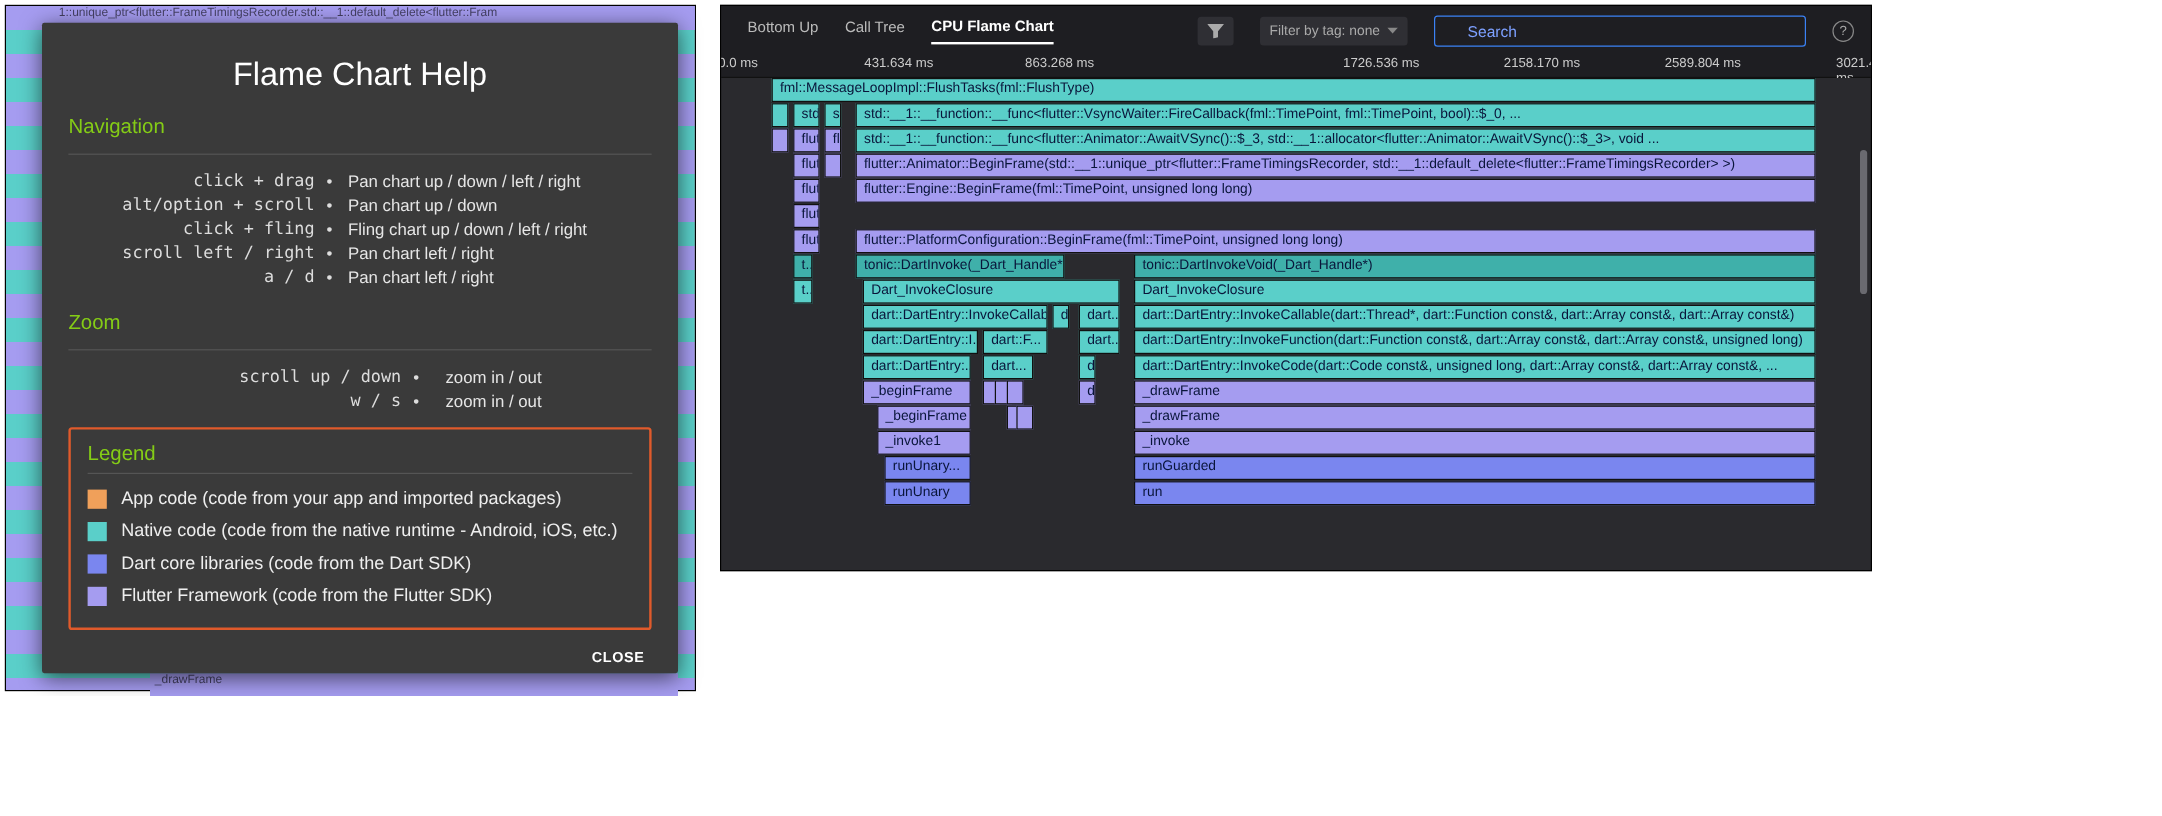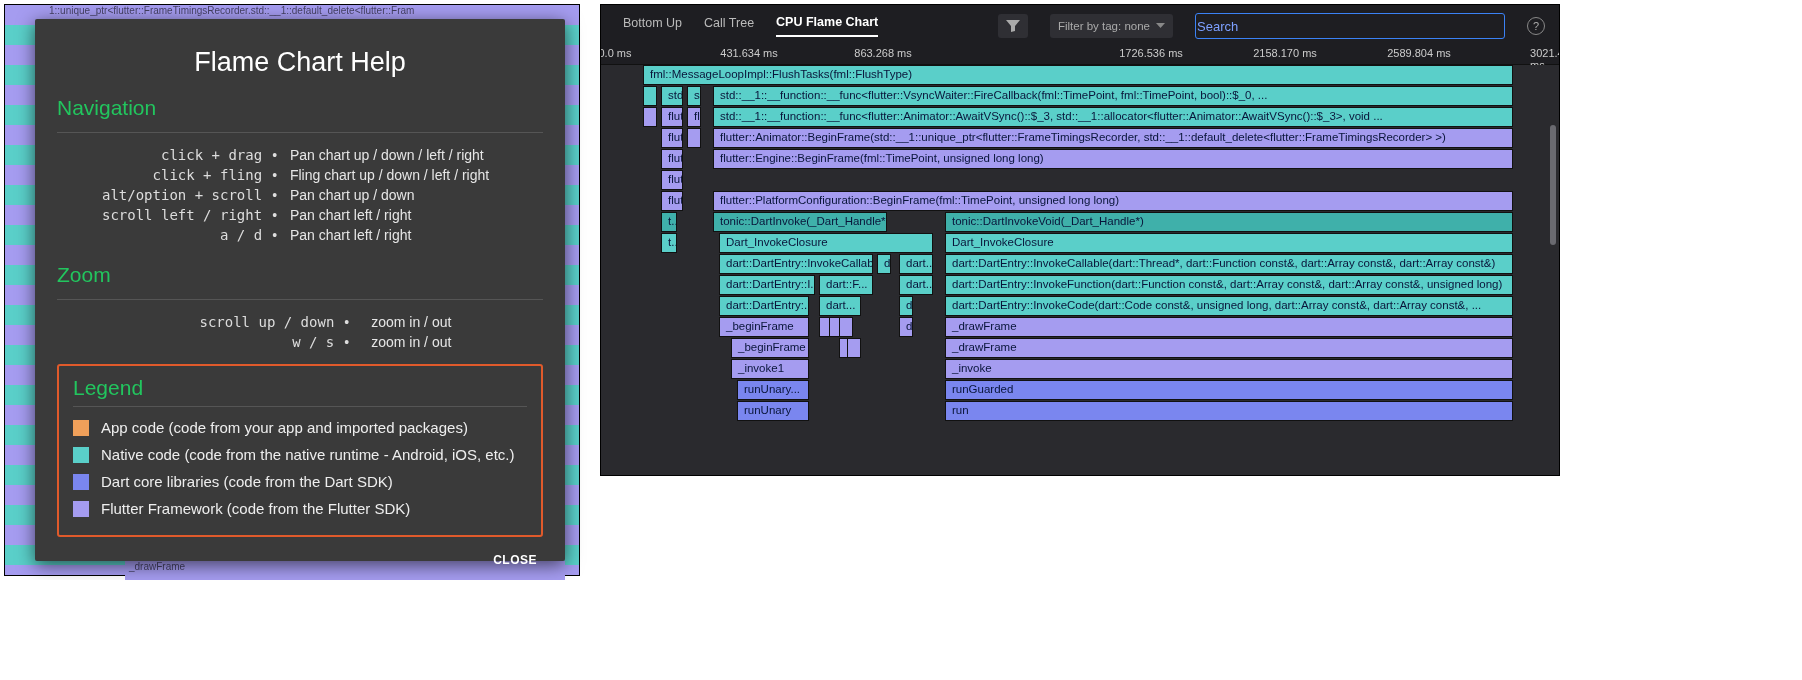--- a/index.html
+++ b/index.html
@@ -23,40 +23,40 @@
   }
   *{box-sizing:border-box;}
   body{margin:0;font-family:"Helvetica Neue",Arial,sans-serif;font-size:13px;color:var(--text);background:#fff;width:1802px;}
   .wrap{display:flex;gap:20px;padding:4px;}
   
   .left{position:relative;width:576px;height:572px;background:repeating-linear-gradient(180deg,var(--lav) 0 20px,var(--teal) 20px 40px);border:1px solid #000;}
   .bgframes{position:absolute;inset:0;}
   .bgframes div{position:absolute;left:0;right:0;height:20px;background:var(--lav);font-size:10px;color:#0009;padding:0 4px;overflow:hidden;white-space:nowrap;}
   .dialog{position:absolute;top:14px;left:30px;right:14px;bottom:14px;background:var(--panel-bg);border-radius:2px;box-shadow:0 4px 18px #0009;padding:28px 22px 18px 22px;display:flex;flex-direction:column;}
   .dlg-title{text-align:center;font-size:27px;font-weight:500;color:#fff;}
-  .section-h{font-size:21px;color:#22c55e;margin-top:18px;margin-bottom:6px;}
+  .section-h{font-size:17px;color:#84cc16;margin-top:18px;margin-bottom:6px;}
   hr.rule{border:none;border-top:1px solid #555;margin:6px 0 12px 0;}
   .nav-table{display:table;width:100%;}
   .nav-row{display:table-row;}
   .nav-key,.nav-desc{display:table-cell;vertical-align:top;padding:2px 6px;font-size:14px;white-space:nowrap;}
   .nav-key{font-family:"Menlo","Consolas",monospace;text-align:right;color:#ddd;}
   .bullet{display:table-cell;padding:2px 4px;font-size:14px;color:#ddd;}
   .legend-box{border:2px solid var(--accent-border);border-radius:3px;margin-top:12px;padding:10px 14px 18px 14px;}
   .legend-row{display:flex;align-items:center;gap:12px;margin-top:10px;font-size:15px;color:#eee;}
   .swatch{width:16px;height:16px;flex:0 0 16px;}
   .close-btn{margin-top:auto;align-self:flex-end;padding:16px 6px;font-weight:600;font-size:12px;letter-spacing:.5px;cursor:pointer;color:#fff;}
   
   .right{position:relative;width:960px;height:472px;background:var(--flame-dark);border:1px solid #000;display:flex;flex-direction:column;overflow:hidden;}
   .topbar{display:flex;align-items:center;gap:22px;padding:8px 14px 6px 22px;background:var(--flame-dark);}
   .tab{font-size:12.5px;color:var(--tab-unsel);cursor:pointer;padding-bottom:6px;}
   .tab.selected{color:var(--tab-sel);font-weight:600;border-bottom:2px solid #fff;}
   .spacer{flex:1;}
   .filter-btn{width:30px;height:24px;background:#2f2f34;border-radius:3px;display:flex;align-items:center;justify-content:center;cursor:pointer;}
   .filter-tag{display:flex;align-items:center;gap:6px;height:24px;padding:0 8px;background:#2f2f34;border-radius:3px;font-size:11.5px;color:#aaa;cursor:pointer;}
-  .search{height:26px;width:310px;background:transparent;border:1.5px solid var(--search-border);border-radius:3px;color:#b8c6ff;font-size:13px;padding:0 1px;}
+  .search{height:26px;width:310px;background:transparent;border:1.5px solid var(--search-border);border-radius:3px;color:#b8c6ff;font-size:13px;padding:0 27px;}
   .search::placeholder{color:#7da0ff;}
   .help-i{width:18px;height:18px;border-radius:50%;border:1.5px solid #888;color:#aaa;font-size:11px;display:flex;align-items:center;justify-content:center;cursor:pointer;}
   .ruler{position:relative;height:20px;background:var(--flame-dark);border-bottom:1px solid #111;font-size:11px;color:#ccc;}
   .ruler .tick{position:absolute;top:2px;transform:translateX(-50%);}
   .chart{position:relative;flex:1;overflow:hidden;background:var(--flame-bg);}
   .flame{position:absolute;height:20px;border:1px solid #111;font-size:11.5px;color:#09153a;padding:2px 6px;overflow:hidden;white-space:nowrap;text-overflow:clip;}
   .c-teal{background:var(--teal);}
   .c-teal-d{background:var(--teal-dark);}
   .c-lav{background:var(--lav);}
   .c-blue{background:var(--blue);}
@@ -78,28 +78,28 @@
 
       <div class="section-h">Navigation</div>
       <hr class="rule">
       <div class="nav-table" id="nav-table">
           <div class="nav-row">
             <div class="nav-key">click + drag</div>
             <div class="bullet">•</div>
             <div class="nav-desc">Pan chart up / down / left / right</div>
           </div>
           <div class="nav-row">
+            <div class="nav-key">alt/option + scroll</div>
+            <div class="bullet">•</div>
+            <div class="nav-desc">Pan chart up / down</div>
+          </div>
+          <div class="nav-row">
             <div class="nav-key">click + fling</div>
             <div class="bullet">•</div>
             <div class="nav-desc">Fling chart up / down / left / right</div>
-          </div>
-          <div class="nav-row">
-            <div class="nav-key">alt/option + scroll</div>
-            <div class="bullet">•</div>
-            <div class="nav-desc">Pan chart up / down</div>
           </div>
           <div class="nav-row">
             <div class="nav-key">scroll left / right</div>
             <div class="bullet">•</div>
             <div class="nav-desc">Pan chart left / right</div>
           </div>
           <div class="nav-row">
             <div class="nav-key">a / d</div>
             <div class="bullet">•</div>
             <div class="nav-desc">Pan chart left / right</div>

